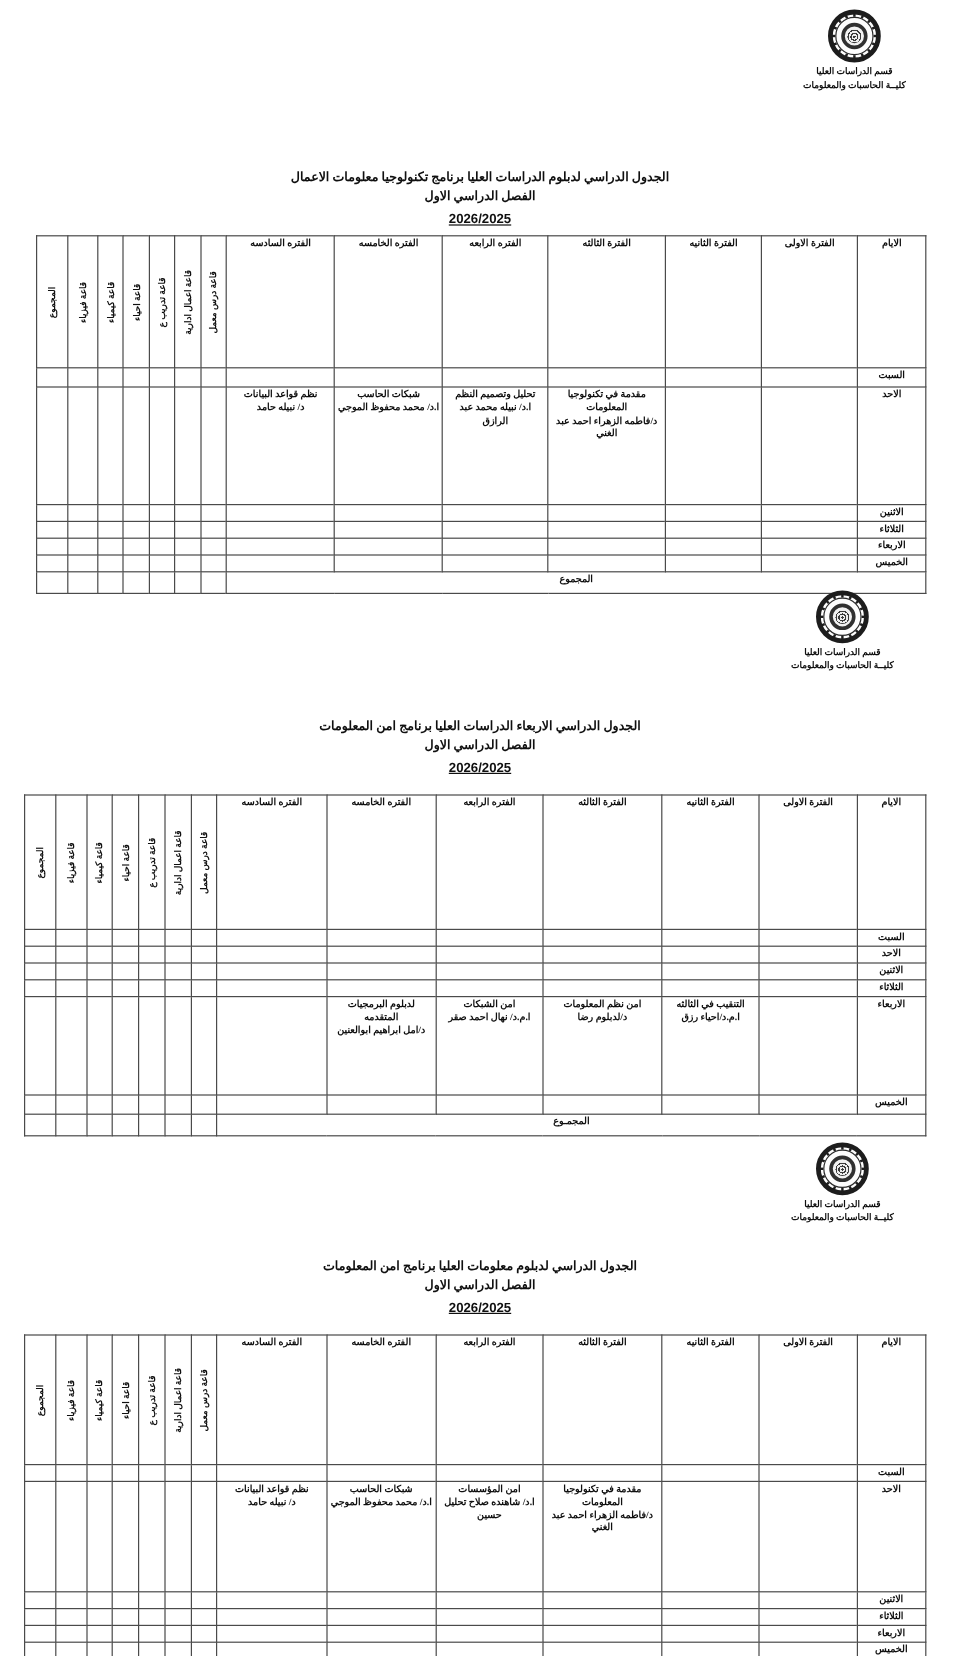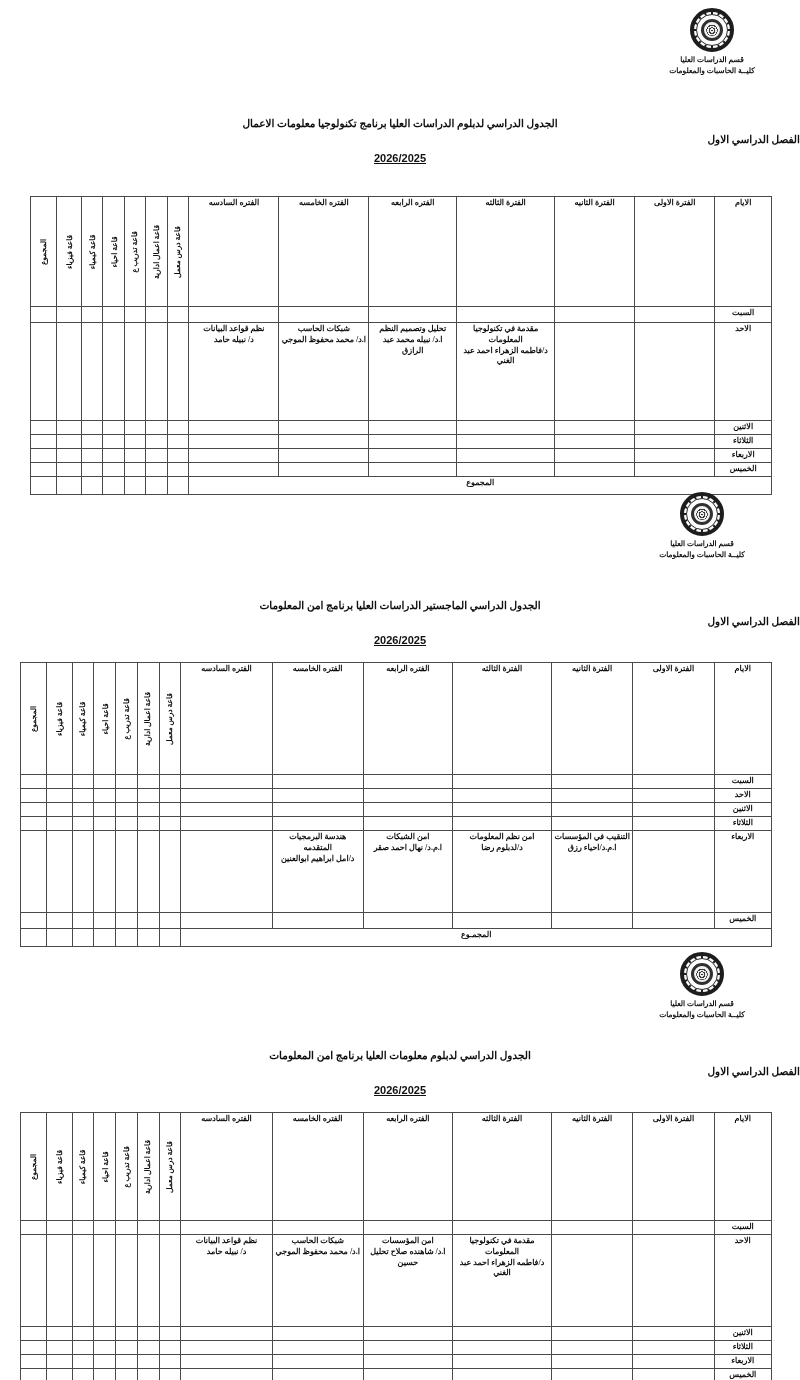--- a/index.html
+++ b/index.html
@@ -102,21 +102,20 @@
   .title-main {
     font-weight: bold;
     font-size: 10.5px;
     line-height: 1.5;
     white-space: nowrap;
   }
   .title-sub {
     font-weight: bold;
     font-size: 10.5px;
     line-height: 1.5;
-    text-align: right;
   }
   .title-year {
     font-weight: bold;
     font-size: 11px;
     line-height: 1.6;
     text-decoration: underline;
     font-family: "Liberation Sans", sans-serif;
     direction: ltr;
     display: inline-block;
   }
@@ -227,21 +226,21 @@
             <div class="seal-tick" style="transform: rotate(247.5deg);"></div>
             <div class="seal-tick" style="transform: rotate(270deg);"></div>
             <div class="seal-tick" style="transform: rotate(292.5deg);"></div>
             <div class="seal-tick" style="transform: rotate(315deg);"></div>
             <div class="seal-tick" style="transform: rotate(337.5deg);"></div>
           </div>
           <div class="letterhead-line">قسم الدراسات العليا</div>
           <div class="letterhead-line">كليــة الحاسبات والمعلومات</div>
         </div>
       </div>
-      <div class="title-block" style="top: 116px;">
+      <div class="title-block" style="top: 141px;">
         <div class="title-main">الجدول الدراسي لدبلوم الدراسات العليا برنامج تكنولوجيا معلومات الاعمال</div>
         <div class="title-sub">الفصل الدراسي الاول</div>
         <div><span class="title-year">2026/2025</span></div>
       </div>
       <div class="sched-wrap" style="top: 196px;">
         <table class="sched" style="width: 742px; margin-right: 28px; margin-left: 30px;">
           <colgroup>
             <col style="width: 7.65172%;">
             <col style="width: 10.8179%;">
             <col style="width: 10.8179%;">
@@ -433,21 +432,21 @@
             <div class="seal-tick" style="transform: rotate(270deg);"></div>
             <div class="seal-tick" style="transform: rotate(292.5deg);"></div>
             <div class="seal-tick" style="transform: rotate(315deg);"></div>
             <div class="seal-tick" style="transform: rotate(337.5deg);"></div>
           </div>
           <div class="letterhead-line">قسم الدراسات العليا</div>
           <div class="letterhead-line">كليــة الحاسبات والمعلومات</div>
         </div>
       </div>
       <div class="title-block" style="top: 598px;">
-        <div class="title-main">الجدول الدراسي الماجستير الدراسات العليا برنامج امن المعلومات</div>
+        <div class="title-main">الجدول الدراسي الاربعاء الدراسات العليا برنامج امن المعلومات</div>
         <div class="title-sub">الفصل الدراسي الاول</div>
         <div><span class="title-year">2026/2025</span></div>
       </div>
       <div class="sched-wrap" style="top: 662px;">
         <table class="sched" style="width: 752px; margin-right: 28px; margin-left: 20px;">
           <colgroup>
             <col style="width: 7.65172%;">
             <col style="width: 10.8179%;">
             <col style="width: 10.8179%;">
             <col style="width: 13.1926%;">
@@ -556,33 +555,33 @@
               <td class="blank-cell">&nbsp;</td>
               <td class="blank-cell">&nbsp;</td>
               <td class="blank-cell">&nbsp;</td>
               <td class="blank-cell">&nbsp;</td>
               <td class="blank-cell">&nbsp;</td>
             </tr>
             <tr style="height: 82px;">
               <td class="day-cell">الاربعاء</td>
               <td class="blank-cell">&nbsp;</td>
               <td class="course-cell">
-                <span class="cname">التنقيب في المؤسسات</span>
+                <span class="cname">التنقيب في الثالثه</span>
                 <span class="cinst">ا.م.د/احياء رزق</span>
               </td>
               <td class="course-cell">
                 <span class="cname">امن نظم المعلومات</span>
                 <span class="cinst">د/لدبلوم رضا</span>
               </td>
               <td class="course-cell">
                 <span class="cname">امن الشبكات</span>
                 <span class="cinst">ا.م.د/ نهال احمد صقر</span>
               </td>
               <td class="course-cell">
-                <span class="cname">هندسة البرمجيات المتقدمه</span>
+                <span class="cname">لدبلوم البرمجيات المتقدمه</span>
                 <span class="cinst">د/امل ابراهيم ابوالعنين</span>
               </td>
               <td class="blank-cell">&nbsp;</td>
               <td class="blank-cell">&nbsp;</td>
               <td class="blank-cell">&nbsp;</td>
               <td class="blank-cell">&nbsp;</td>
               <td class="blank-cell">&nbsp;</td>
               <td class="blank-cell">&nbsp;</td>
               <td class="blank-cell">&nbsp;</td>
               <td class="blank-cell">&nbsp;</td>

